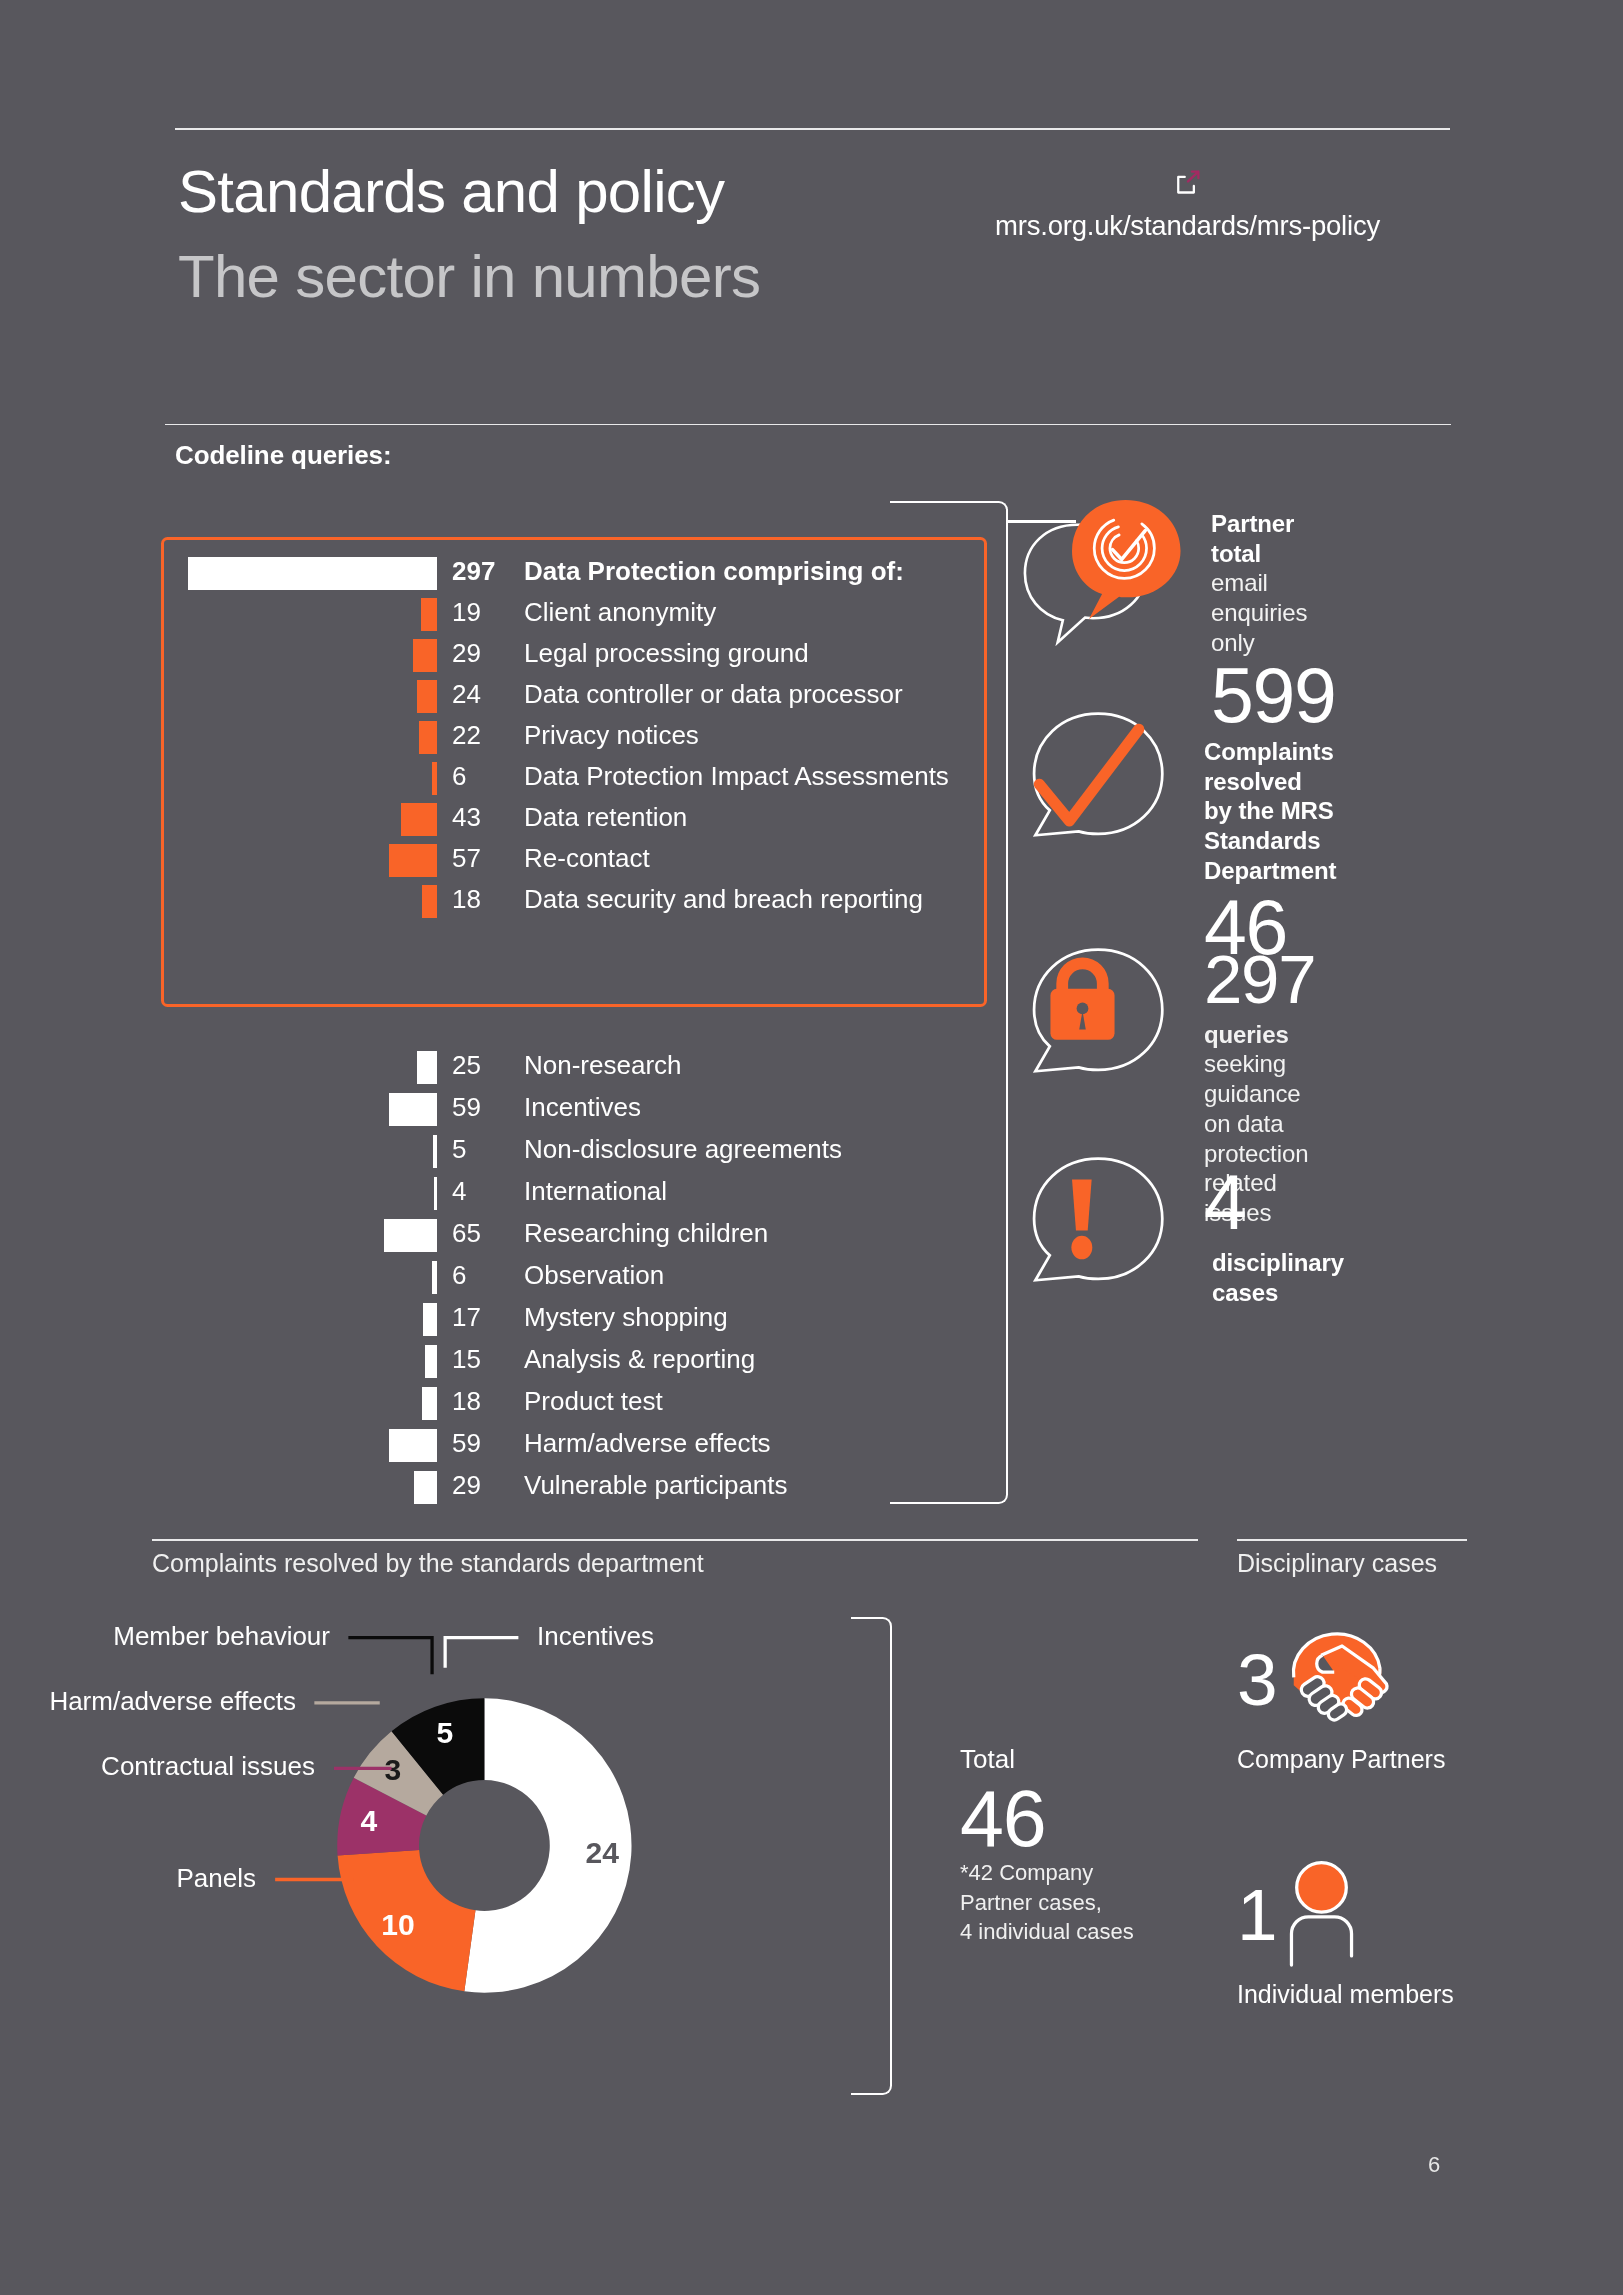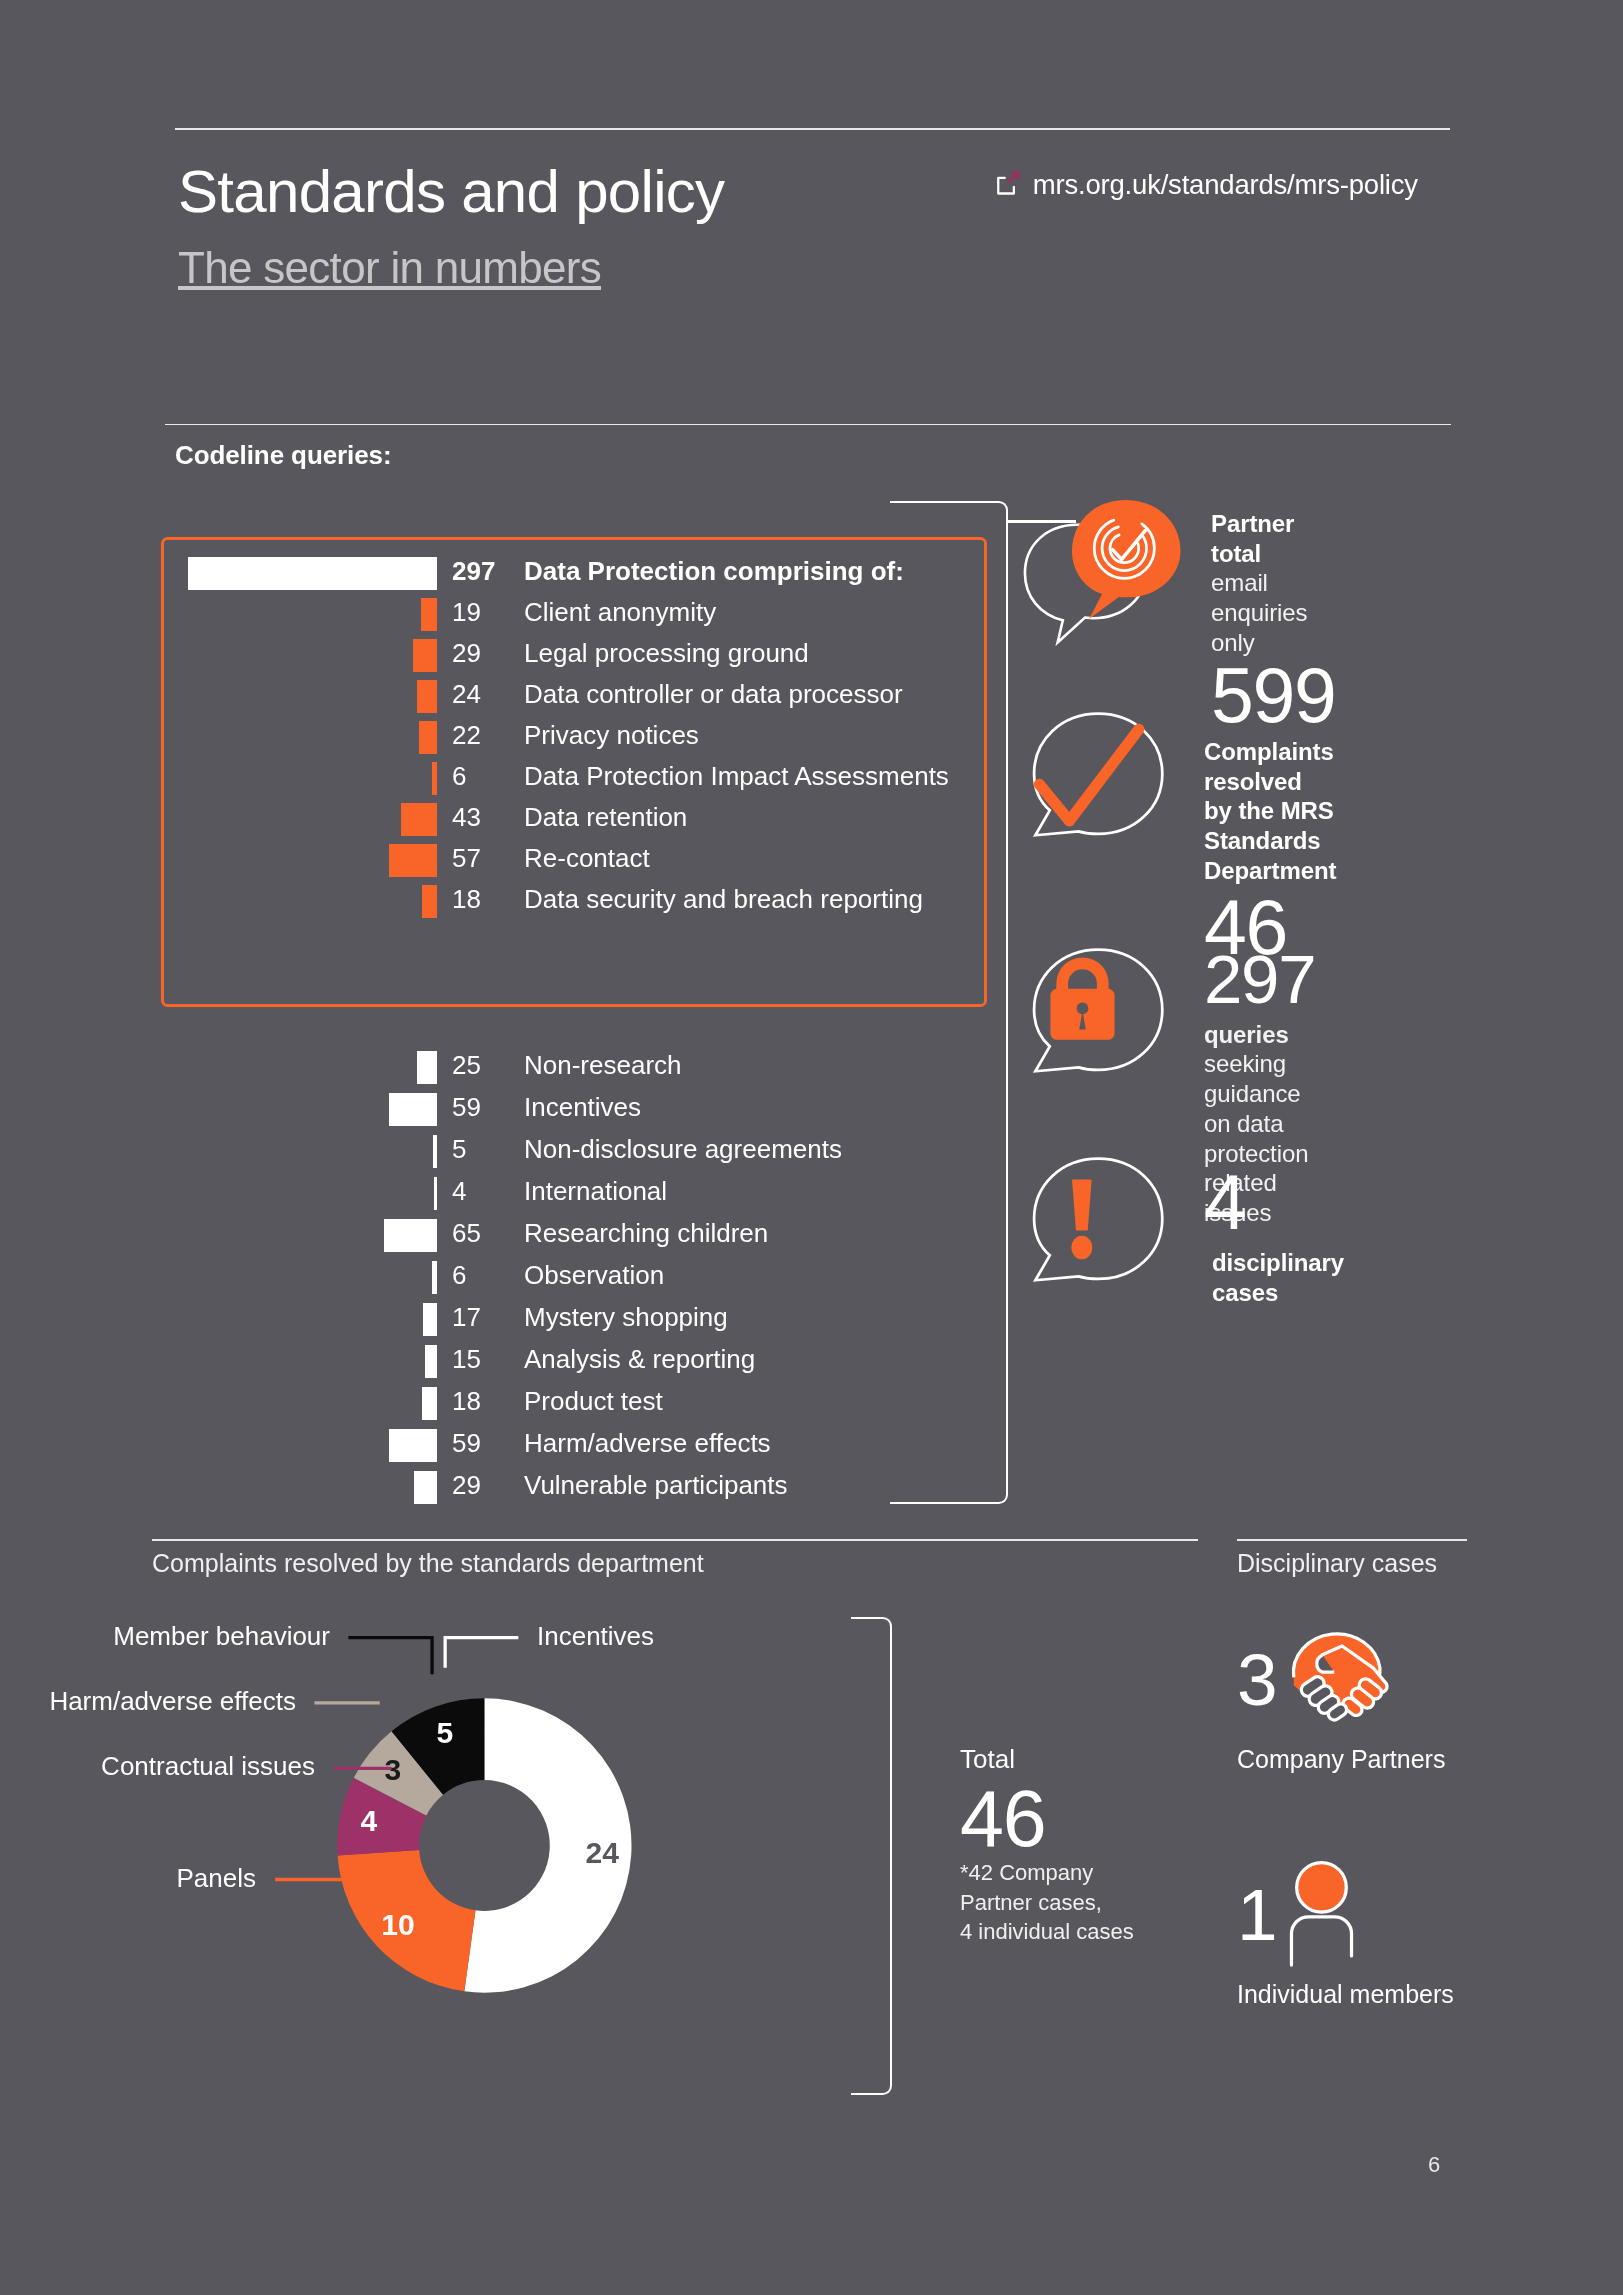--- a/index.html
+++ b/index.html
@@ -10,22 +10,22 @@
     color:#ffffff;
     overflow:hidden;
     position:relative;
   }
   .page{position:absolute;inset:0;}
 
   
   .rule{height:2px;background:#e9e9ea;}
   #top-rule{position:absolute;left:175px;top:128px;width:1275px;}
   #title{position:absolute;left:178px;top:157px;font-size:60px;font-weight:400;letter-spacing:-0.7px;color:#ffffff;line-height:1.16;}
-  #subtitle{position:absolute;left:178px;top:242px;font-size:44px;font-weight:400;letter-spacing:-0.7px;color:#c6c6c8;line-height:1.16;text-decoration:underline;}
-  #link-row{position:absolute;left:995px;top:169px;display:flex;align-items:center;gap:11.8px;}
+  #subtitle{position:absolute;left:178px;top:242px;font-size:60px;font-weight:400;letter-spacing:-0.7px;color:#c6c6c8;line-height:1.16;}
+  #link-row{position:absolute;left:995px;top:169px;display:flex;align-items:center;gap:11.8px;flex-direction:column;}
   #link-row .url{font-size:27.5px;color:#ffffff;letter-spacing:-0.2px;}
 
   
   #codeline-rule{position:absolute;left:165px;top:424px;width:1286px;height:1.3px;background:#e9e9ea;}
   #codeline-label{position:absolute;left:175px;top:440px;font-size:26px;font-weight:700;letter-spacing:-0.1px;}
 
   
   #dp-box{position:absolute;left:161px;top:537px;width:826px;height:470px;border:3.3px solid #f96428;border-radius:6.5px;box-sizing:border-box;}
 
   

